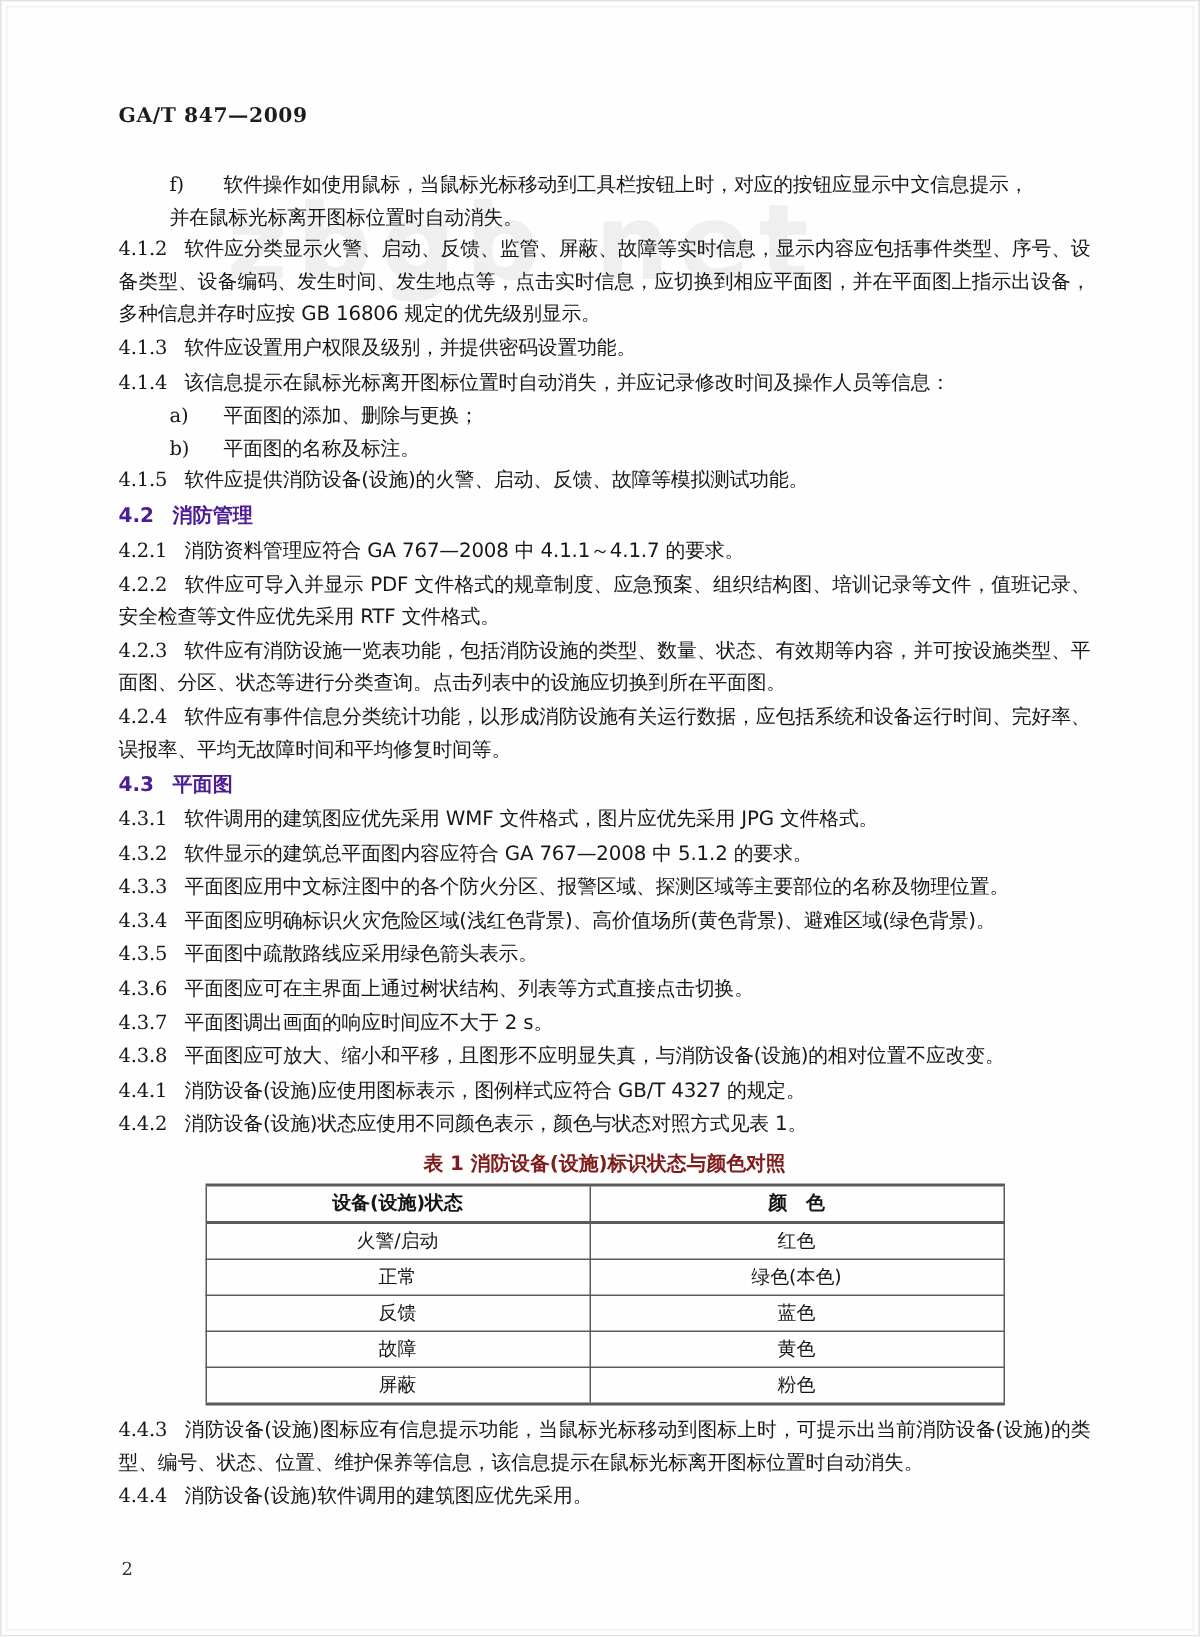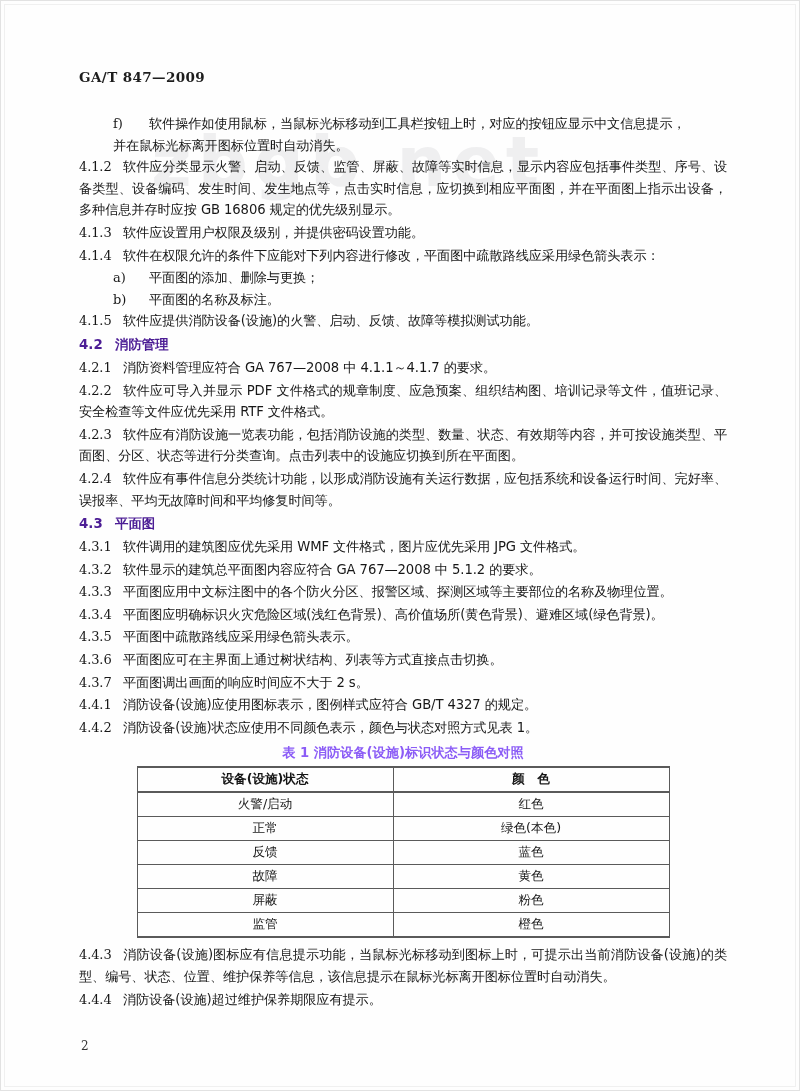--- a/index.html
+++ b/index.html
@@ -102,21 +102,21 @@
     margin: 2px 0 1px 0;
   }
   .heading .num {
     display: inline-block;
     min-width: 36px;
   }
   .table-caption {
     text-align: center;
     font-size: 13.2px;
     font-weight: bold;
-    color: #8b5cf6;
+    color: #7f1d1d;
     margin: 6px 0 4px 0;
     font-family: "DejaVu Sans", "Liberation Sans", sans-serif;
   }
   table.color-table {
     border-collapse: collapse;
     width: 530px;
     margin: 0 auto 6px auto;
     table-layout: fixed;
   }
   table.color-table td, table.color-table th {
@@ -168,21 +168,21 @@
 
     <div class="para num-para">
       <span class="num">4.1.2</span><span>软件应分类显示火警、启动、反馈、监管、屏蔽、故障等实时信息，显示内容应包括事件类型、序号、设备类型、设备编码、发生时间、发生地点等，点击实时信息，应切换到相应平面图，并在平面图上指示出设备，多种信息并存时应按 GB 16806 规定的优先级别显示。</span>
     </div>
 
     <div class="para num-para">
       <span class="num">4.1.3</span><span>软件应设置用户权限及级别，并提供密码设置功能。</span>
     </div>
 
     <div class="para num-para">
-      <span class="num">4.1.4</span><span>软件在权限允许的条件下应能对下列内容进行修改，平面图中疏散路线应采用绿色箭头表示：</span>
+      <span class="num">4.1.4</span><span>该信息提示在鼠标光标离开图标位置时自动消失，并应记录修改时间及操作人员等信息：</span>
     </div>
 
     <div class="para lettered">
       <span class="num">a)</span><span>平面图的添加、删除与更换；</span>
     </div>
     <div class="para lettered">
       <span class="num">b)</span><span>平面图的名称及标注。</span>
     </div>
 
     <div class="para num-para">
@@ -221,20 +221,23 @@
       <span class="num">4.3.4</span><span>平面图应明确标识火灾危险区域(浅红色背景)、高价值场所(黄色背景)、避难区域(绿色背景)。</span>
     </div>
     <div class="para num-para">
       <span class="num">4.3.5</span><span>平面图中疏散路线应采用绿色箭头表示。</span>
     </div>
     <div class="para num-para">
       <span class="num">4.3.6</span><span>平面图应可在主界面上通过树状结构、列表等方式直接点击切换。</span>
     </div>
     <div class="para num-para">
       <span class="num">4.3.7</span><span>平面图调出画面的响应时间应不大于 2 s。</span>
+    </div>
+    <div class="para num-para">
+      <span class="num">4.3.8</span><span>平面图应可放大、缩小和平移，且图形不应明显失真，与消防设备(设施)的相对位置不应改变。</span>
     </div>
 
     <div class="para num-para">
       <span class="num">4.4.1</span><span>消防设备(设施)应使用图标表示，图例样式应符合 GB/T 4327 的规定。</span>
     </div>
     <div class="para num-para">
       <span class="num">4.4.2</span><span>消防设备(设施)状态应使用不同颜色表示，颜色与状态对照方式见表 1。</span>
     </div>
 
     <div class="table-caption">表 1   消防设备(设施)标识状态与颜色对照</div>
@@ -259,30 +262,26 @@
           <td>蓝色</td>
         </tr>
         <tr>
           <td>故障</td>
           <td>黄色</td>
         </tr>
         <tr>
           <td>屏蔽</td>
           <td>粉色</td>
         </tr>
-        <tr>
-          <td>监管</td>
-          <td>橙色</td>
-        </tr>
       </tbody>
     </table>
 
     <div class="para num-para">
       <span class="num">4.4.3</span><span>消防设备(设施)图标应有信息提示功能，当鼠标光标移动到图标上时，可提示出当前消防设备(设施)的类型、编号、状态、位置、维护保养等信息，该信息提示在鼠标光标离开图标位置时自动消失。</span>
     </div>
     <div class="para num-para">
-      <span class="num">4.4.4</span><span>消防设备(设施)超过维护保养期限应有提示。</span>
+      <span class="num">4.4.4</span><span>消防设备(设施)软件调用的建筑图应优先采用。</span>
     </div>
 
   </div>
 
   <div class="folio">2</div>
 </div>
 
 </body></html>

